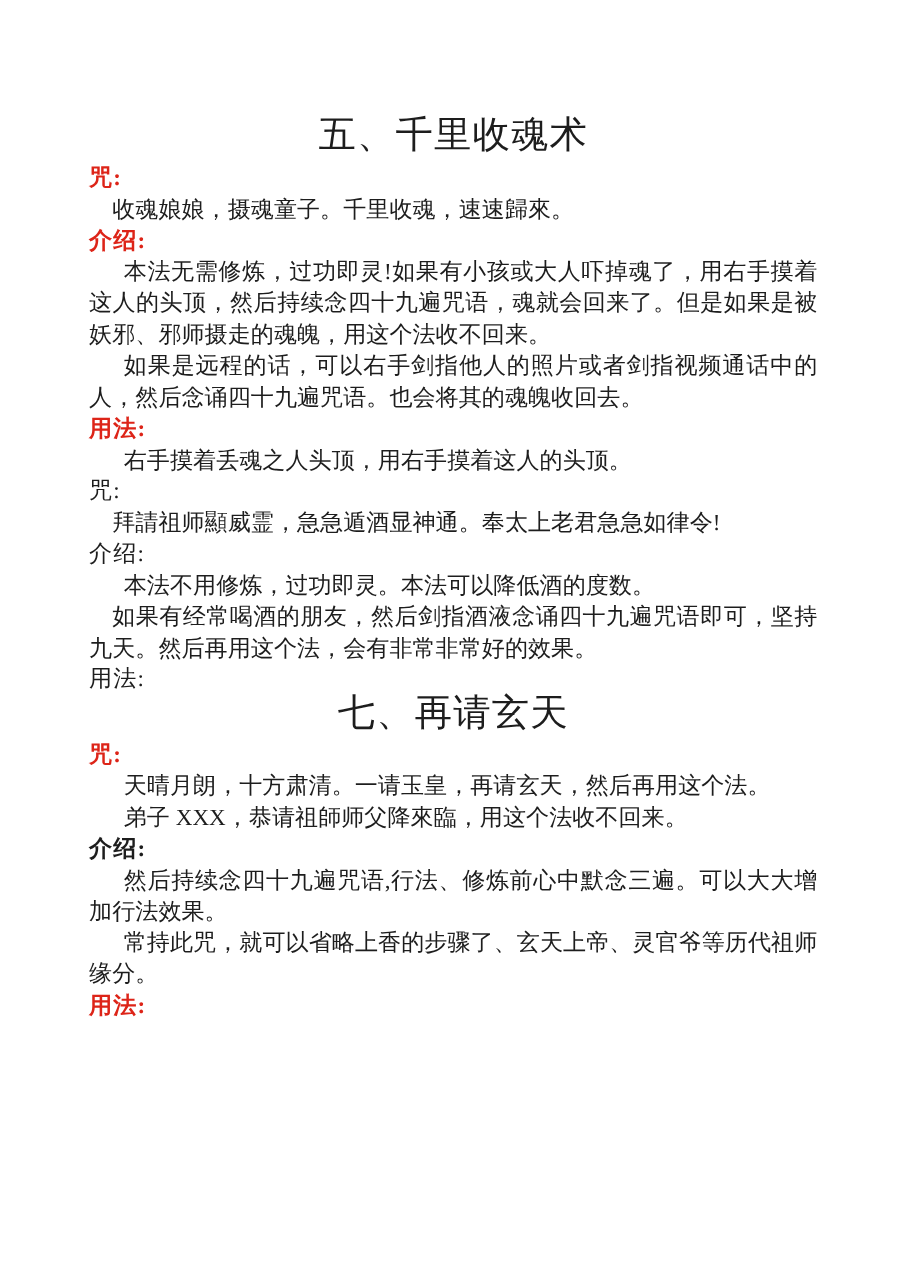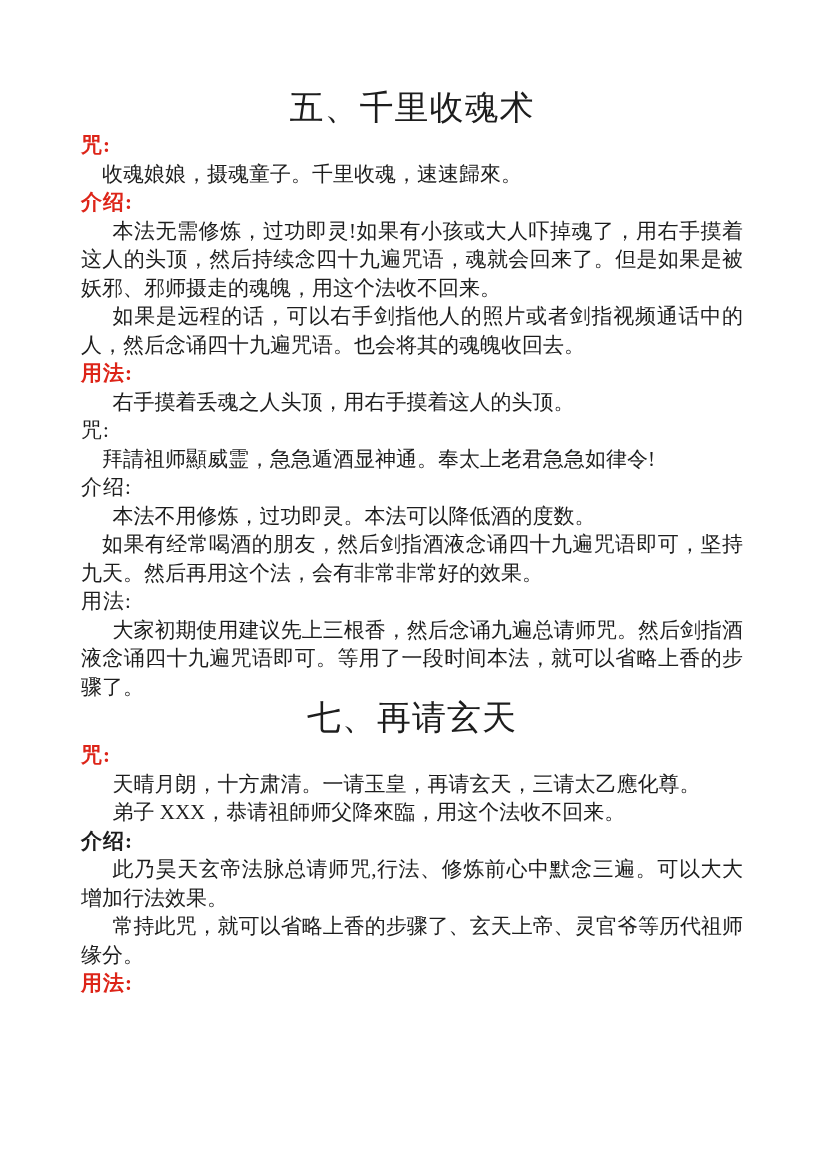--- a/index.html
+++ b/index.html
@@ -20,21 +20,21 @@
   }
   .section-title {
     margin: 0;
     font-size: 34px;
     font-weight: normal;
     line-height: 46px;
     text-align: center;
     letter-spacing: 1px;
     white-space: nowrap;
   }
-  section.sec-1 .section-title { margin-top: 0; }
+  section.sec-1 .section-title { margin-top: 16px; }
   section.sec-2 .section-title { margin-top: 28px; }
   section.sec-3 .section-title { margin-top: -6px; }
   .block {
     margin: 0;
     font-size: 21px;
     line-height: 28.5px;
     text-align: justify;
     text-justify: inter-ideograph;
   }
   .label { font-weight: bold; letter-spacing: 1px; }
@@ -59,26 +59,25 @@
         <p class="block label label-red">用法:</p>
         <p class="block para">右手摸着丢魂之人头顶，用右手摸着这人的头顶。</p>
       </section>
       <section class="sec-2">
         <p class="block label label-plain">咒:</p>
         <p class="block chant">拜請祖师顯威霊，急急遁酒显神通。奉太上老君急急如律令!</p>
         <p class="block label label-plain">介绍:</p>
         <p class="block para">本法不用修炼，过功即灵。本法可以降低酒的度数。</p>
         <p class="block chant">如果有经常喝酒的朋友，然后剑指酒液念诵四十九遍咒语即可，坚持九天。然后再用这个法，会有非常非常好的效果。</p>
         <p class="block label label-plain">用法:</p>
-        <p class="block para">大家初期使用建议先上三根香，然后念诵九遍总请师咒。然后剑指酒液念诵四十九遍咒语即可。等用了一段时间本法，就可以省略上香的步骤了。</p>
       </section>
       <section class="sec-3">
         <h1 class="section-title">七、再请玄天</h1>
         <p class="block label label-red">咒:</p>
-        <p class="block para">天晴月朗，十方肃清。一请玉皇，再请玄天，三请太乙應化尊。</p>
+        <p class="block para">天晴月朗，十方肃清。一请玉皇，再请玄天，然后再用这个法。</p>
         <p class="block para">弟子 XXX，恭请祖師师父降來臨，用这个法收不回来。</p>
         <p class="block label label-bold">介绍:</p>
-        <p class="block para">此乃昊天玄帝法脉总请师咒,行法、修炼前心中默念三遍。可以大大增加行法效果。</p>
+        <p class="block para">然后持续念四十九遍咒语,行法、修炼前心中默念三遍。可以大大增加行法效果。</p>
         <p class="block para">常持此咒，就可以省略上香的步骤了、玄天上帝、灵官爷等历代祖师缘分。</p>
         <p class="block label label-red">用法:</p>
       </section>
     </main>
 </div>
 
 </body></html>

